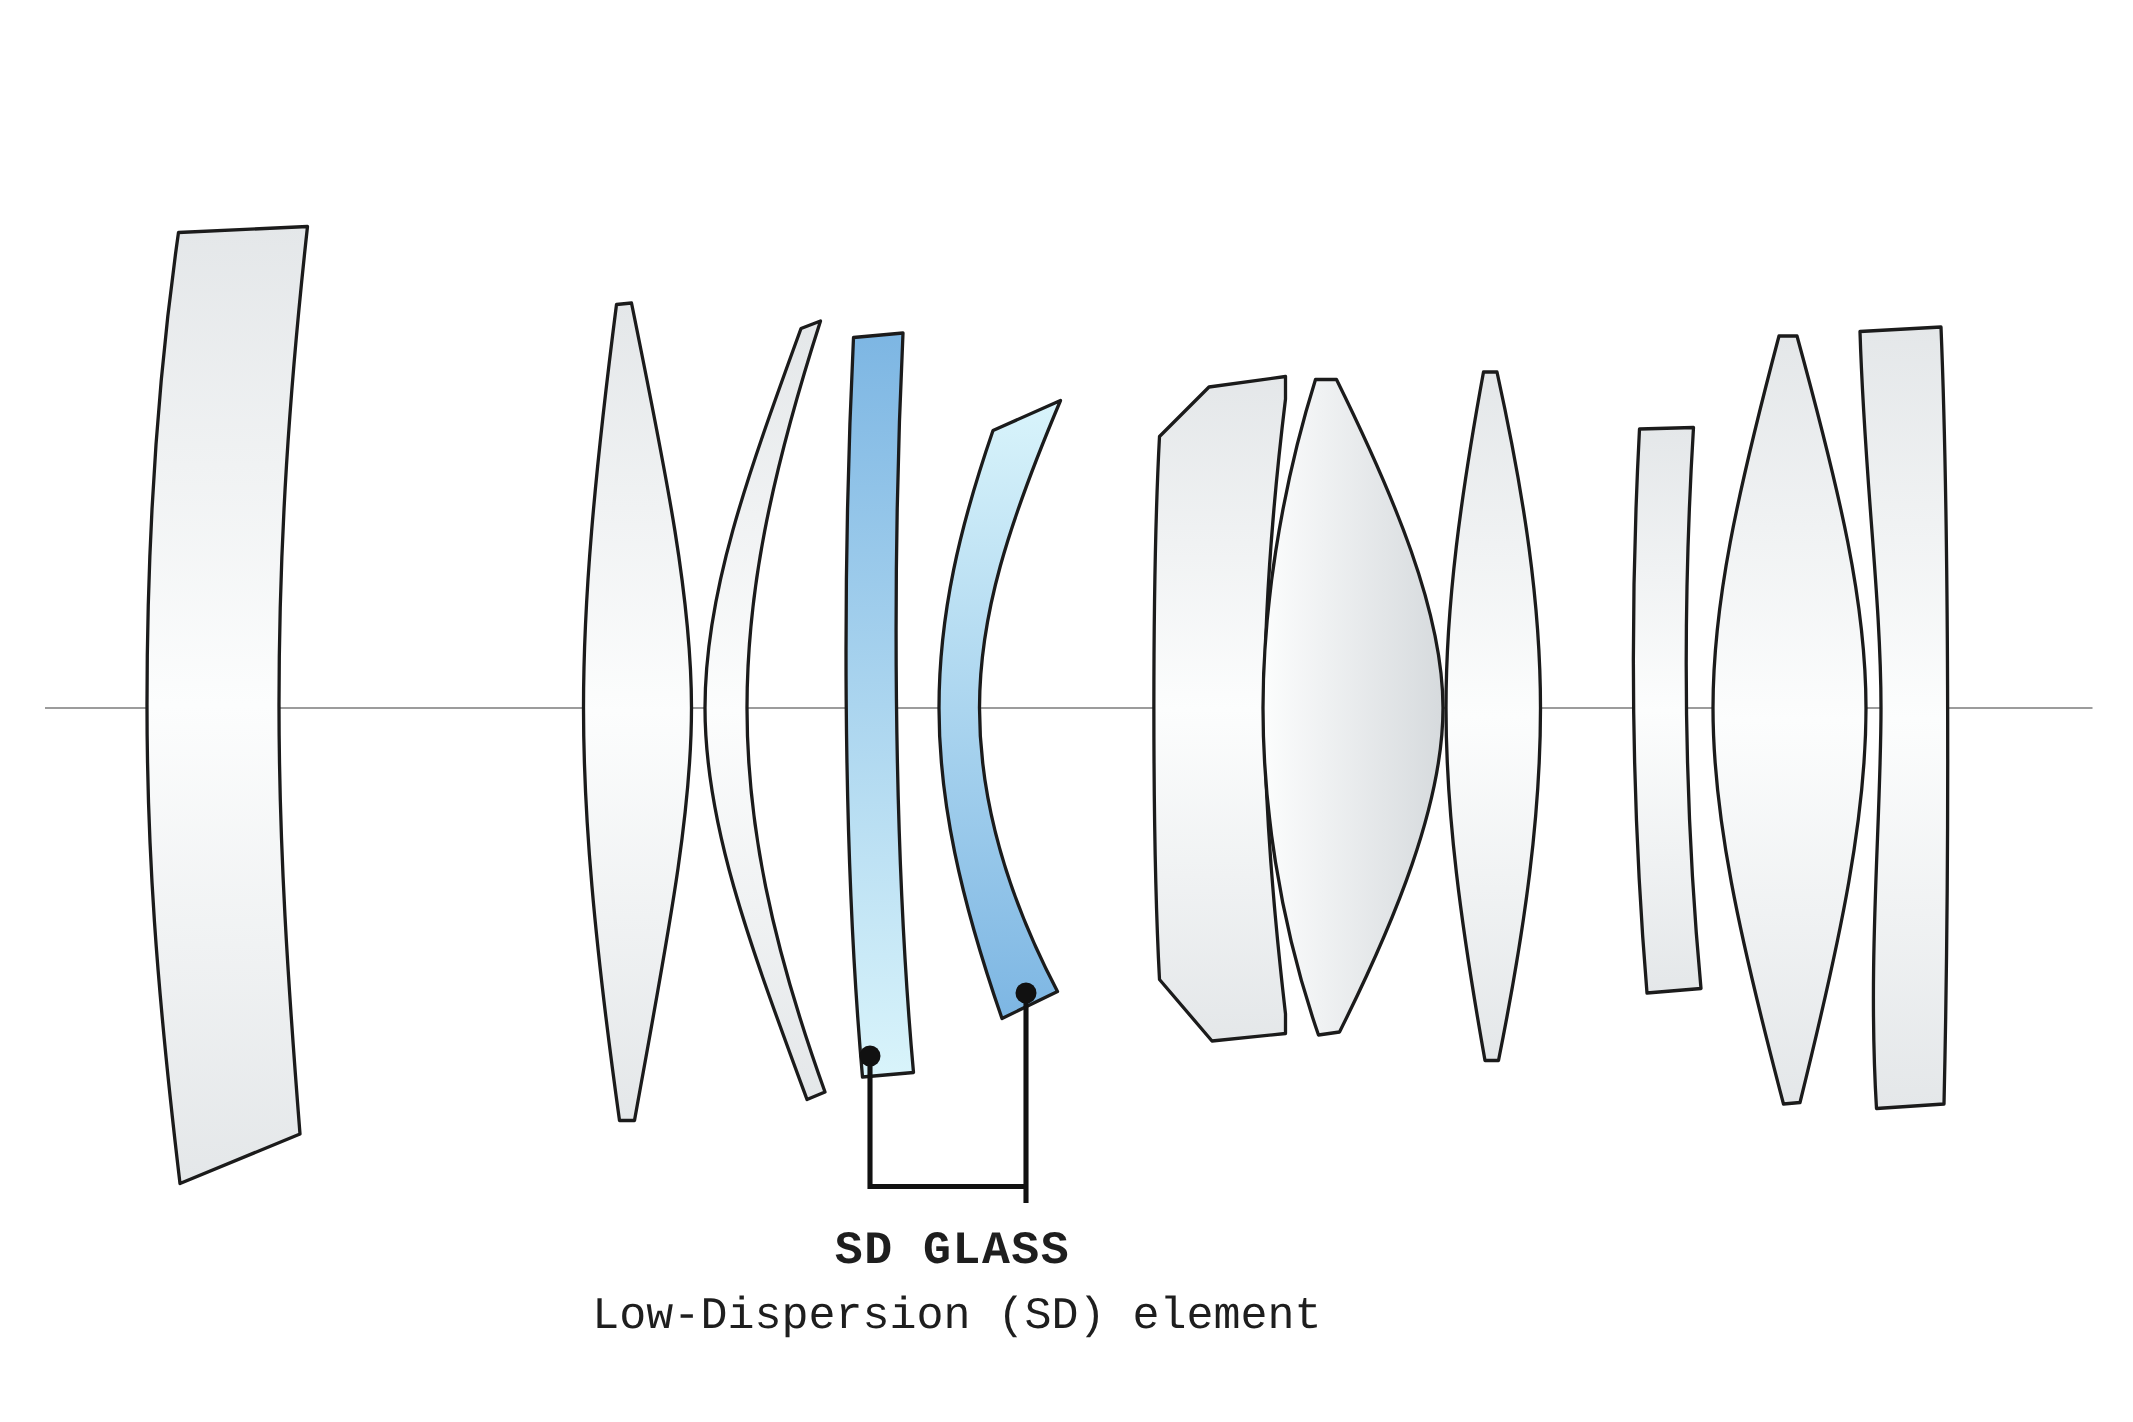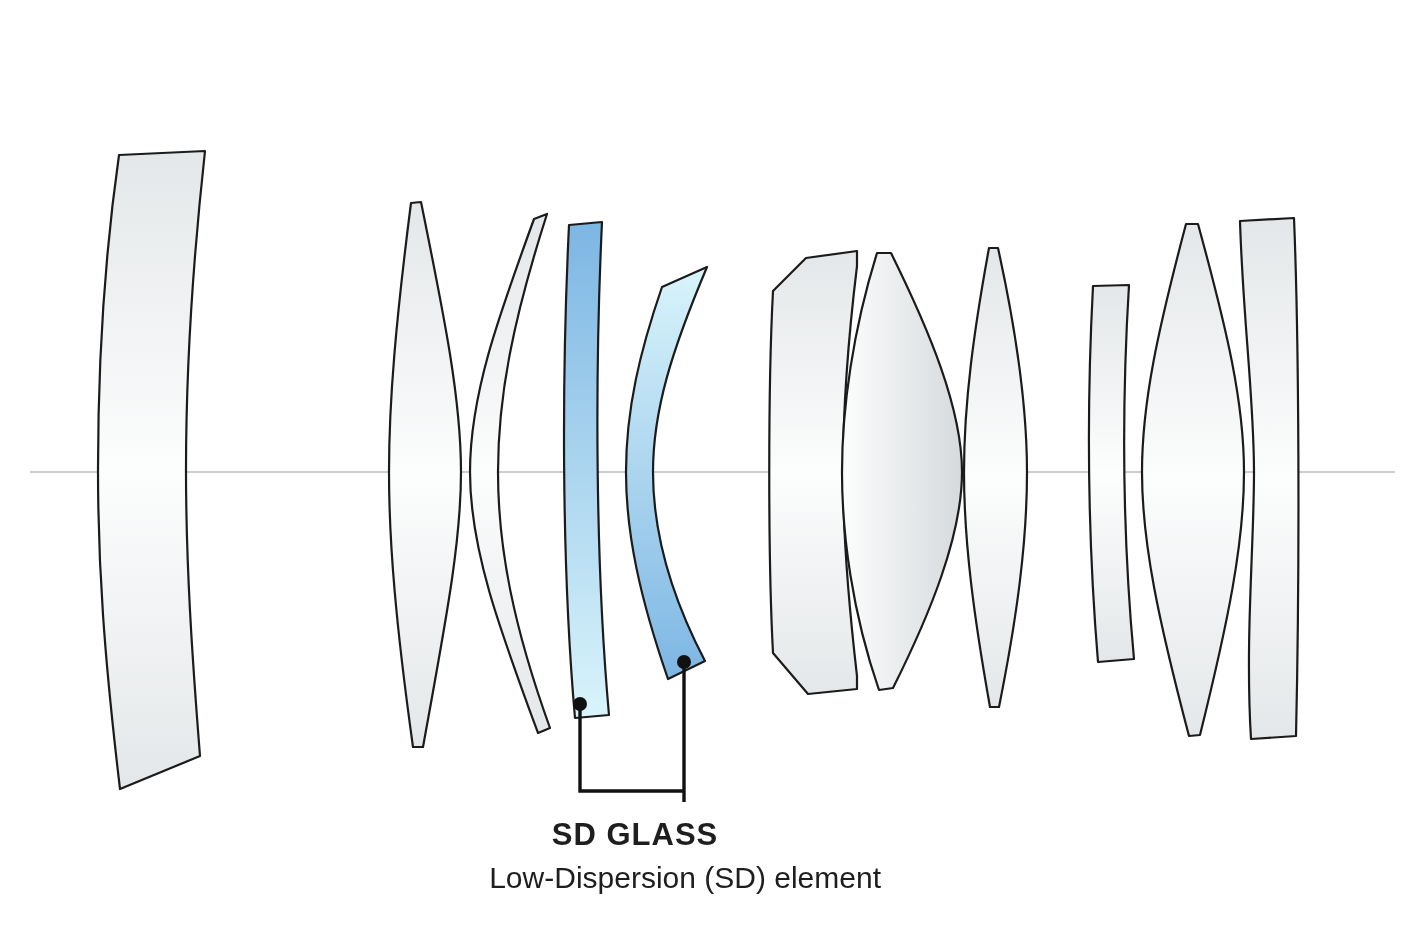--- a/index.html
+++ b/index.html
@@ -7,20 +7,21 @@
     padding: 0;
     background: var(--background, #ffffff);
     font-family: "Liberation Sans", sans-serif;
   }
   .stage {
     position: relative;
     width: 1422px;
     height: 948px;
     background: var(--background, #ffffff);
     overflow: hidden;
+    font-family: Liberation Mono, monospace;
   }
   svg { position: absolute; left: 0; top: 0; }
   .lens {
     stroke: var(--outline, #1b1b1b);
     stroke-width: 2.2;
     stroke-linejoin: round;
   }
   .axis {
     stroke: var(--axis-line, #9c9c9c);
     stroke-width: 1.2;

